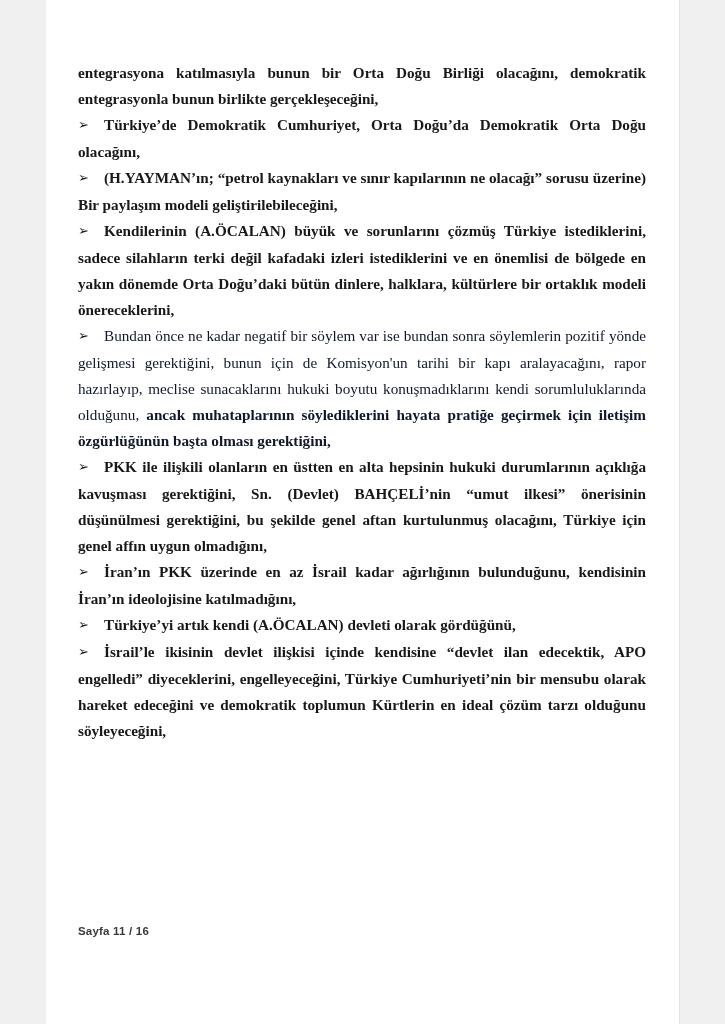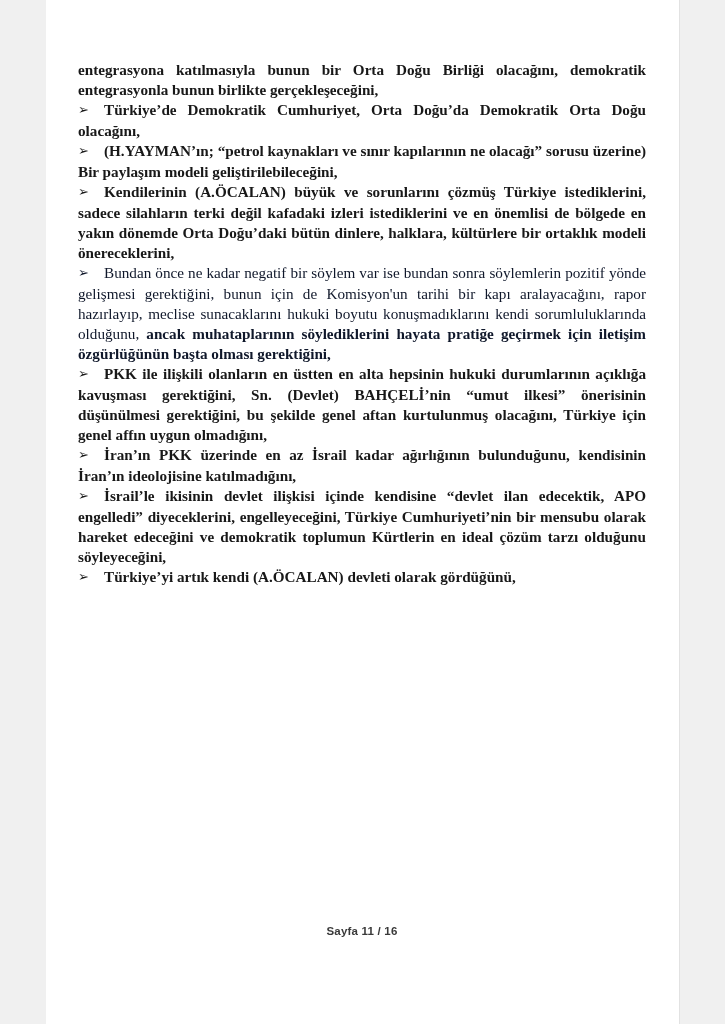--- a/index.html
+++ b/index.html
@@ -26,21 +26,21 @@
   }
   .page-body {
     position: absolute;
     left: 32px;
     top: 60px;
     width: 568px;
   }
   .para {
     margin: 0 0 0 0;
     font-size: 15.2px;
-    line-height: 20px;
+    line-height: 26px;
     text-align: justify;
     text-justify: inter-word;
     color: #181818;
     hyphens: none;
   }
   .para.bold {
     font-weight: bold;
   }
   .para.regular {
     font-weight: normal;
@@ -59,21 +59,21 @@
     font-weight: bold;
   }
   .b {
     font-weight: bold;
   }
   .footer {
     position: absolute;
     left: 32px;
     top: 925px;
     width: 568px;
-    text-align: center;
+    text-align: left;
     font-family: "Liberation Sans", "DejaVu Sans", sans-serif;
     font-size: 11.5px;
     font-weight: bold;
     color: #3a3a3a;
     letter-spacing: 0.2px;
   }
 </style>
 </head>
 <body>
 
@@ -105,25 +105,25 @@
     <p class="para bold">
       <span class="bullet">➢</span><span>PKK ile ilişkili olanların en üstten en alta hepsinin hukuki durumlarının açıklığa kavuşması gerektiğini, Sn. (Devlet) BAHÇELİ’nin “umut ilkesi” önerisinin düşünülmesi gerektiğini, bu şekilde genel aftan kurtulunmuş olacağını, Türkiye için genel affın uygun olmadığını,</span>
     </p>
 
 
     <p class="para bold">
       <span class="bullet">➢</span><span>İran’ın PKK üzerinde en az İsrail kadar ağırlığının bulunduğunu, kendisinin İran’ın ideolojisine katılmadığını,</span>
     </p>
 
     <p class="para bold">
-      <span class="bullet">➢</span><span>İsrail’le ikisinin devlet ilişkisi içinde kendisine “devlet ilan edecektik, APO engelledi” diyeceklerini, engelleyeceğini, Türkiye Cumhuriyeti’nin bir mensubu olarak hareket edeceğini ve demokratik toplumun Kürtlerin en ideal çözüm tarzı olduğunu söyleyeceğini,</span>
+      <span class="bullet">➢</span><span>Türkiye’yi artık kendi (A.ÖCALAN) devleti olarak gördüğünü,</span>
     </p>
 
     <p class="para bold">
-      <span class="bullet">➢</span><span>Türkiye’yi artık kendi (A.ÖCALAN) devleti olarak gördüğünü,</span>
+      <span class="bullet">➢</span><span>İsrail’le ikisinin devlet ilişkisi içinde kendisine “devlet ilan edecektik, APO engelledi” diyeceklerini, engelleyeceğini, Türkiye Cumhuriyeti’nin bir mensubu olarak hareket edeceğini ve demokratik toplumun Kürtlerin en ideal çözüm tarzı olduğunu söyleyeceğini,</span>
     </p>
 
   </div>
 
   <div class="footer">
     <span>Sayfa 11 / 16</span>
   </div>
 
 </div>
 

